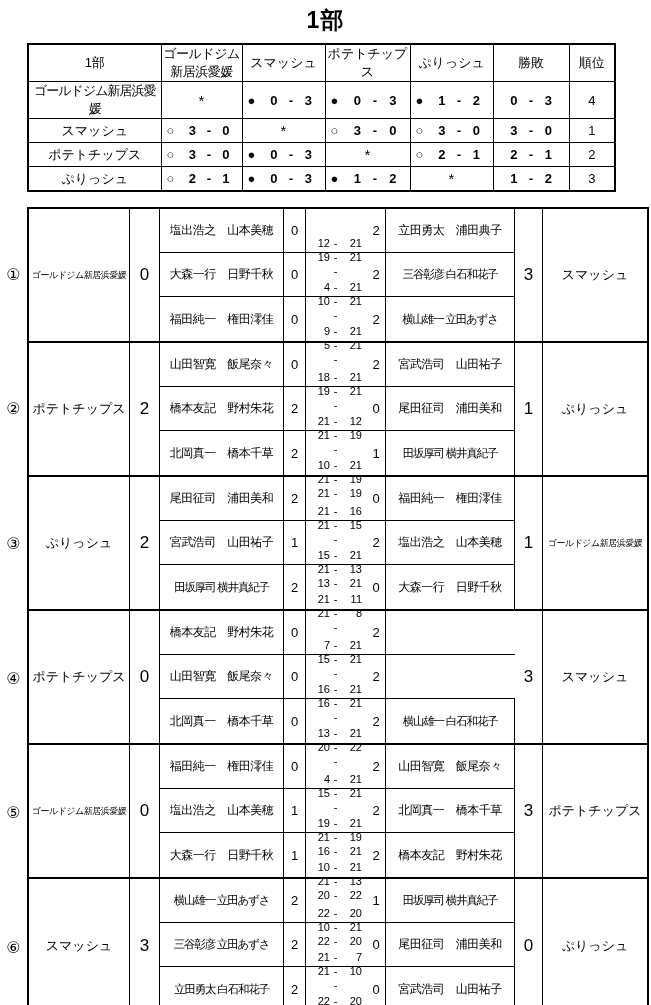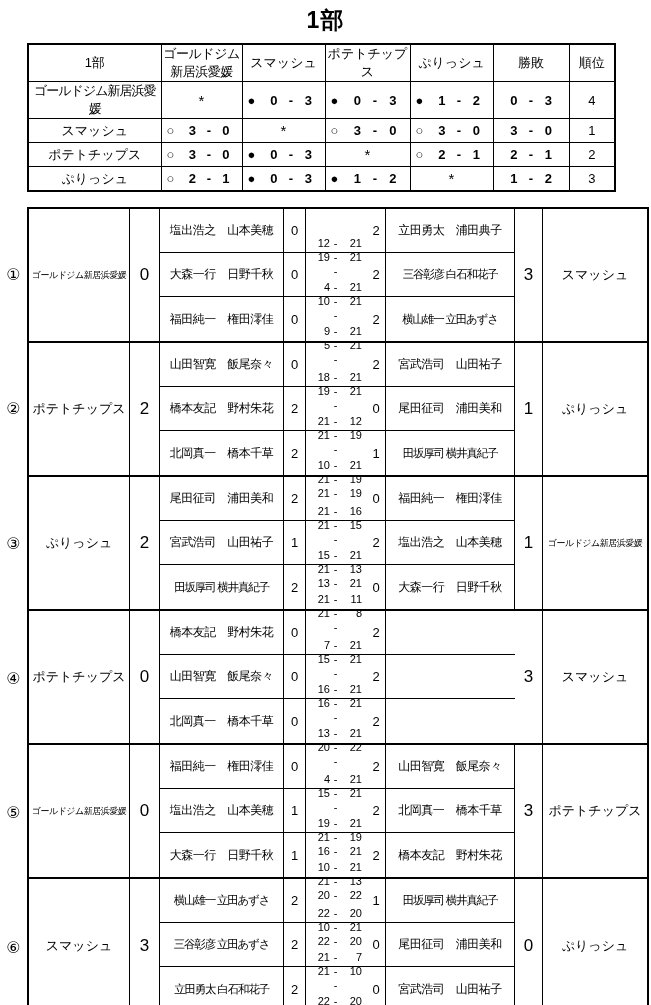--- a/index.html
+++ b/index.html
@@ -530,20 +530,21 @@
                 <span class="sd">-</span>
                 <span class="sr">22</span>
       </div>
       <div class="sline">
         <span class="sl"></span>
                 <span class="sd">-</span>
                 <span class="sr"></span>
       </div>
     </div>
     <div class="cell cnt cnt-r">2</div>
+    <div class="cell pair-r pair-tight">横山雄一 白石和花子</div>
   </div>
         </div>
     <div class="cell total-r">3</div>
     <div class="cell team-r">スマッシュ</div>
   </div>
       <div class="block">
     <div class="cell team-l team-condensed">ゴールドジム新居浜愛媛</div>
     <div class="cell total-l">0</div>
     <div class="mid">
           <div class="prow">

